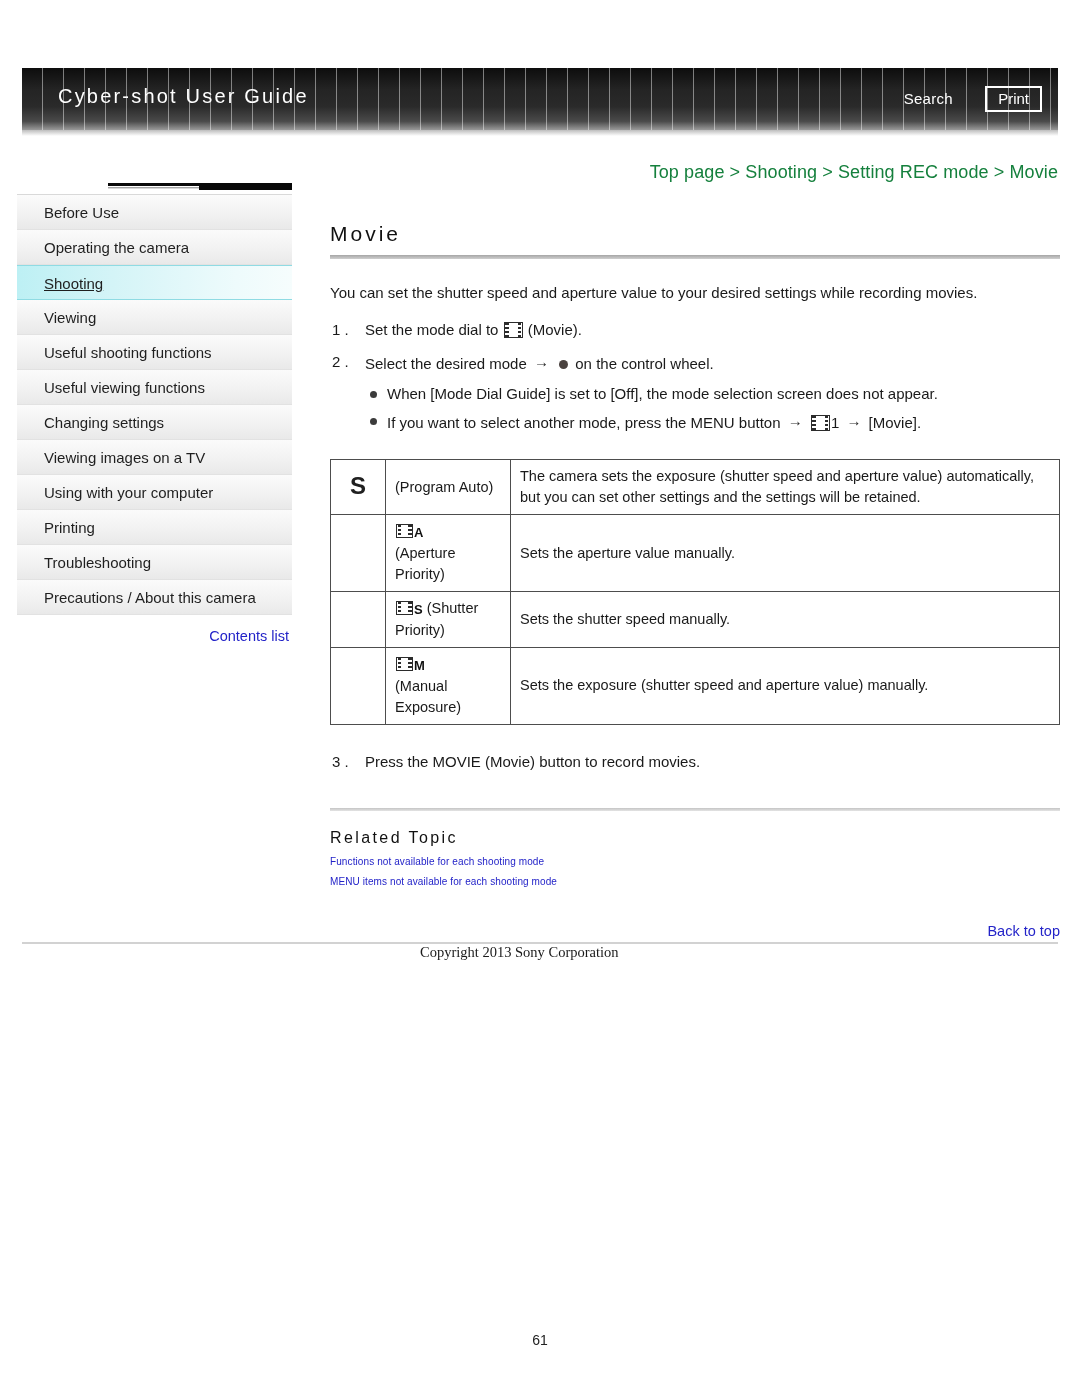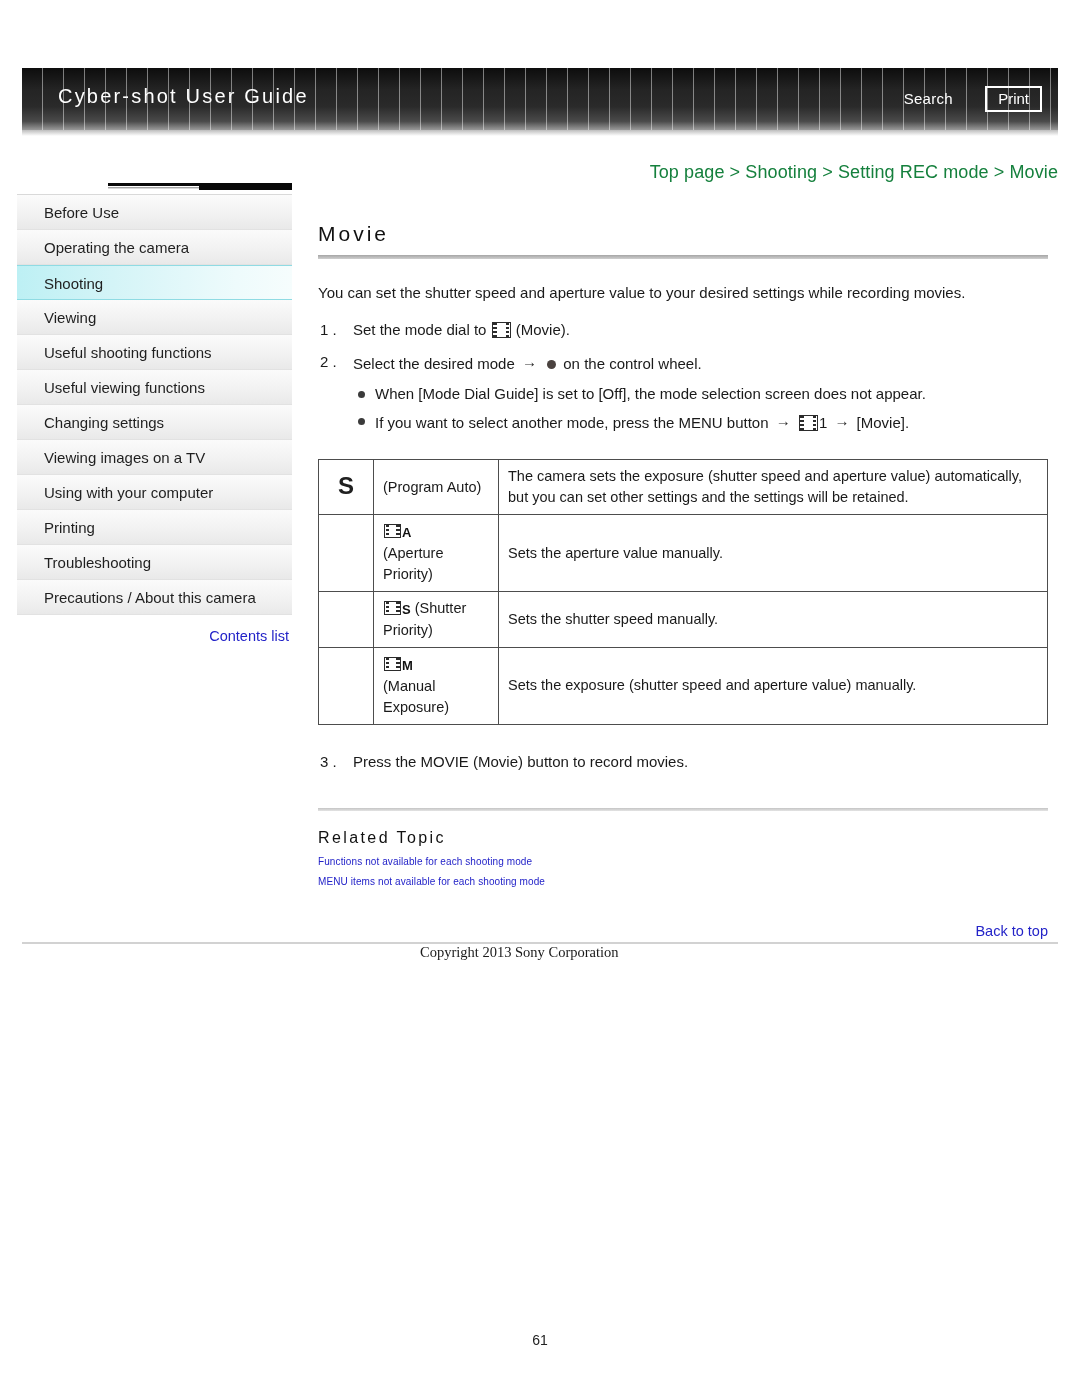--- a/index.html
+++ b/index.html
@@ -120,38 +120,39 @@
     border-bottom: 1px solid #e2e2e2;
     cursor: pointer;
     background: linear-gradient(180deg, #fbfbfb 0%, #f1f1f1 60%, #e9e9e9 100%);
     white-space: nowrap;
     box-sizing: border-box;
   }
   .nav-item.active {
     background: linear-gradient(90deg, #bdf0f4 0%, #d4f4f7 35%, #eefbfc 80%, #f6fdfd 100%);
     border-top: 1px solid #8fdbe3;
     border-bottom: 1px solid #8fdbe3;
+    text-decoration: underline;
   }
   .contents-list {
     position: absolute;
     left: 17px;
     top: 628px;
     width: 275px;
     text-align: right;
     padding-right: 3px;
     box-sizing: border-box;
     font-size: 14.5px;
     color: #2323c8;
     cursor: pointer;
   }
 
   
   .main {
     position: absolute;
-    left: 318px;
+    left: 330px;
     top: 222px;
     width: 730px;
   }
   .page-title {
     font-size: 21px;
     letter-spacing: 3px;
     color: #111111;
     font-weight: 400;
     margin: 0;
     padding-bottom: 9px;

